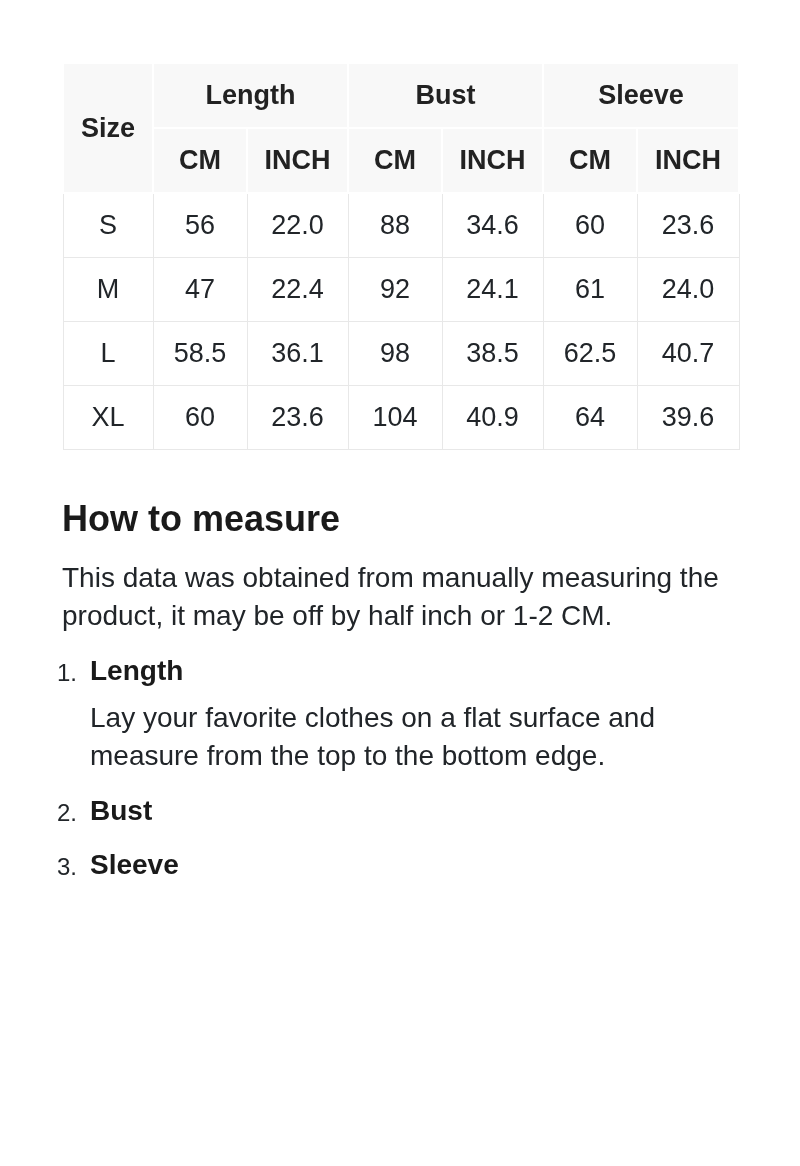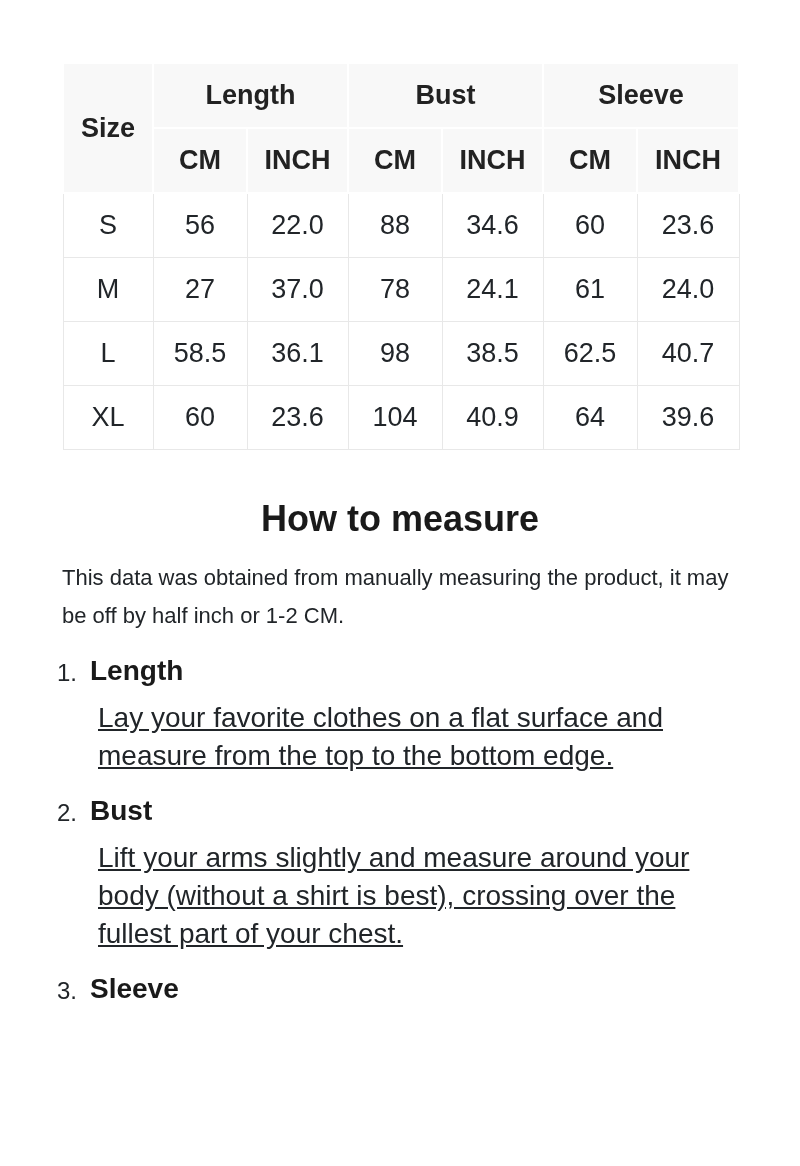--- a/index.html
+++ b/index.html
@@ -46,24 +46,23 @@
   table.size-chart thead tr { height: 65px; }
   table.size-chart tbody tr { height: 64px; }
 
   
   h2.section-title {
     font-size: 36px;
     line-height: 1.15;
     font-weight: bold;
     margin: 48px 0 0 0;
     color: #1a1a1a;
-    text-align: center;
   }
   p.intro {
-    font-size: 22px;
+    font-size: 28px;
     line-height: 38px;
     margin: 20px 0 0 0;
   }
   ol.steps {
     list-style: none;
     margin: 18px 0 0 0;
     padding: 0;
   }
   ol.steps li.step {
     position: relative;
@@ -81,22 +80,21 @@
   h3.step-title {
     font-size: 28px;
     line-height: 36px;
     font-weight: bold;
     margin: 0;
     color: #1a1a1a;
   }
   p.step-desc {
     font-size: 28px;
     line-height: 38px;
-    margin: 10px 0 0 8px;
-    text-decoration: underline;
+    margin: 10px 0 0 0;
   }
 </style>
 </head>
 <body>
 
 <div class="page">
 
   <table class="size-chart">
     <colgroup>
       <col style="width:90px">
@@ -128,23 +126,23 @@
         <td>S</td>
         <td>56</td>
         <td>22.0</td>
         <td>88</td>
         <td>34.6</td>
         <td>60</td>
         <td>23.6</td>
       </tr>
       <tr>
         <td>M</td>
-        <td>27</td>
-        <td>37.0</td>
-        <td>78</td>
+        <td>47</td>
+        <td>22.4</td>
+        <td>92</td>
         <td>24.1</td>
         <td>61</td>
         <td>24.0</td>
       </tr>
       <tr>
         <td>L</td>
         <td>58.5</td>
         <td>36.1</td>
         <td>98</td>
         <td>38.5</td>
@@ -169,21 +167,20 @@
 
   <ol class="steps">
     <li class="step">
       <span class="step-number">1.</span>
       <h3 class="step-title">Length</h3>
       <p class="step-desc">Lay your favorite clothes on a flat surface and measure from the top to the bottom edge.</p>
     </li>
     <li class="step">
       <span class="step-number">2.</span>
       <h3 class="step-title">Bust</h3>
-      <p class="step-desc">Lift your arms slightly and measure around your body (without a shirt is best), crossing over the fullest part of your chest.</p>
     </li>
     <li class="step">
       <span class="step-number">3.</span>
       <h3 class="step-title">Sleeve</h3>
     </li>
   </ol>
 
 </div>
 
 </body></html>

